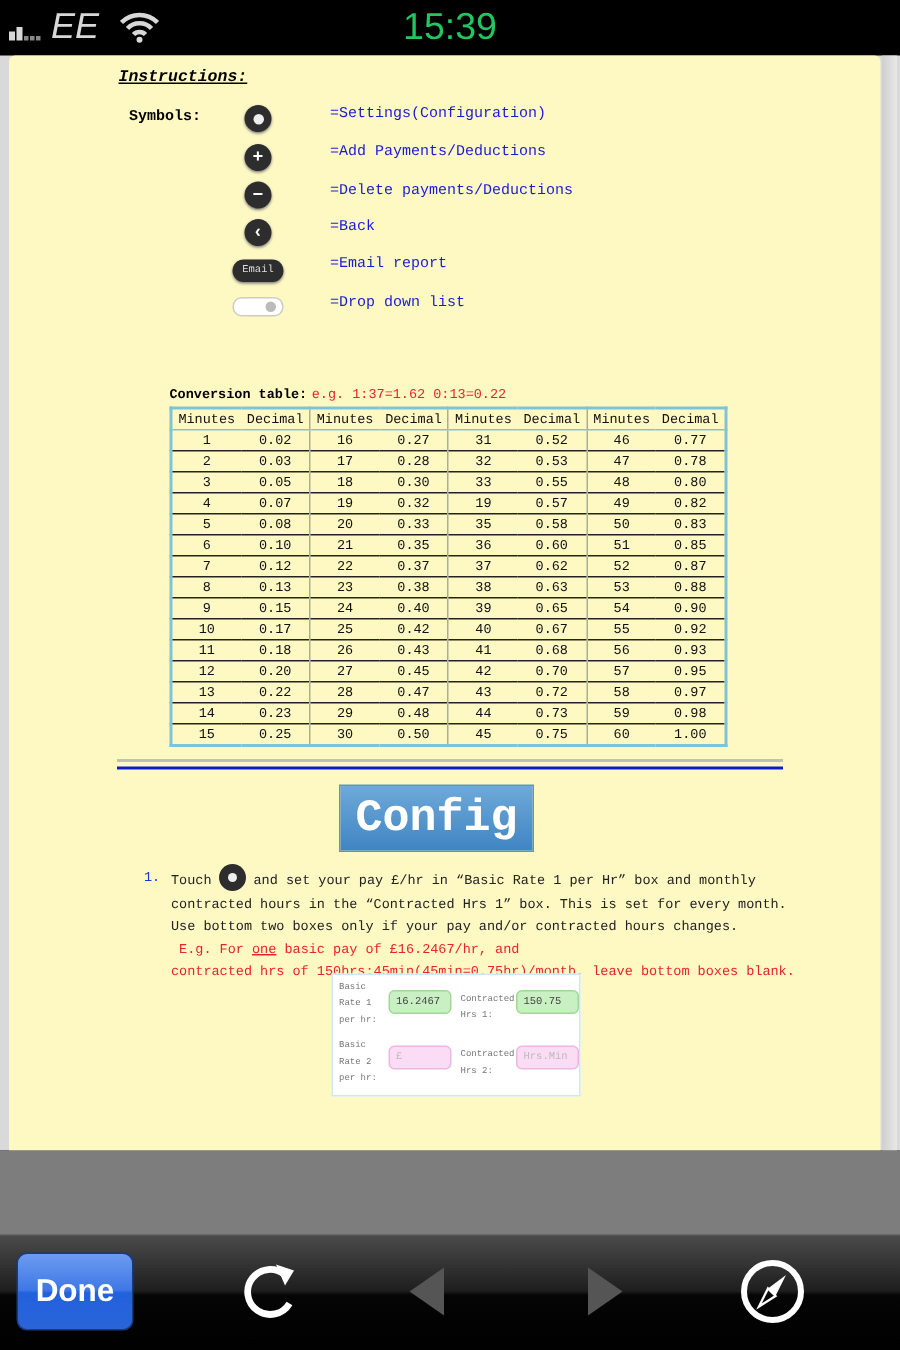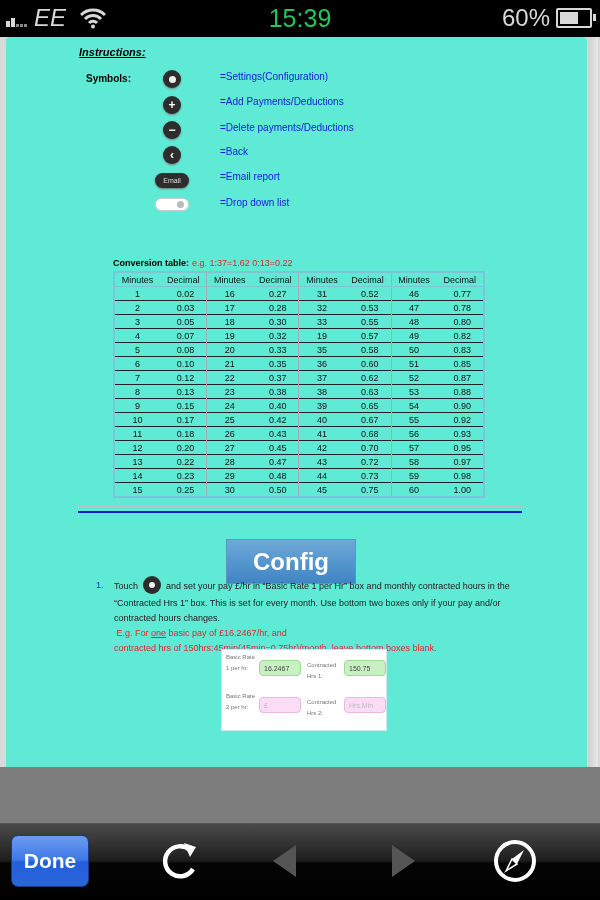--- a/index.html
+++ b/index.html
@@ -10,21 +10,21 @@
   .signal span { display:inline-block; width:4px; background:#d8d8d8; margin-right:1px; }
   .carrier { margin-left:2px; letter-spacing:0px; }
   .wifi { margin-left:14px; width:26px; height:22px; }
   .sb-time { position:absolute; left:0; width:600px; text-align:center; top:4px; font-size:25px; color:#22c55e; }
   .sb-right { position:absolute; right:8px; top:4px; font-size:24px; display:flex; align-items:center; }
   .battery { margin-left:6px; width:32px; height:16px; border:2px solid #d8d8d8; border-radius:2px; position:relative; }
   .battery .fill { position:absolute; left:2px; top:2px; bottom:2px; width:55%; background:#d8d8d8; }
   .battery .nub { position:absolute; right:-6px; top:4px; width:3px; height:7px; background:#d8d8d8; }
 
   .docframe { position:absolute; left:0; top:37px; width:600px; height:730px; background:#d9d9d9; }
-  .page { position:absolute; left:6px; top:0; width:581px; height:730px; background:#5eead4; border-radius:4px 4px 0 0; }
+  .page { position:absolute; left:6px; top:0; width:581px; height:730px; background:#fef9c3; border-radius:4px 4px 0 0;font-family:Liberation Mono, monospace; }
   .scrollbar { position:absolute; right:2px; top:0; width:10px; height:730px; background:linear-gradient(90deg,#cfcfcf,#e8e8e8); }
 
   .instr-title { position:absolute; left:73px; top:9px; font-size:11px; font-style:italic; font-weight:bold; text-decoration:underline; color:#000; }
   .symbols-label { position:absolute; left:80px; top:36px; font-size:10px; font-weight:bold; color:#000; }
   .sym-row { position:absolute; left:148px; height:20px; display:flex; align-items:center; }
   .sym-icon { width:36px; display:flex; justify-content:center; }
   .circ { width:18px; height:18px; border-radius:50%; background:#2d2d2d; box-shadow:0 1px 2px #777; display:flex; align-items:center; justify-content:center; color:#fff; font-weight:bold; font-size:12px; line-height:1; }
   .email-pill { width:34px; height:15px; border-radius:8px; background:#2d2d2d; color:#ddd; font-size:7px; display:flex; align-items:center; justify-content:center; box-shadow:0 1px 2px #777; }
   .dd-pill { width:32px; height:11px; border-radius:6px; border:1px solid #ccc; background:#fff; position:relative; }
   .dd-pill::after { content:""; position:absolute; right:4px; top:2px; width:7px; height:7px; border-radius:50%; background:#bbb; }
@@ -34,21 +34,21 @@
   .conv-eg { color:#e8242b; font-weight:normal; margin-left:3px; }
   table.conv { position:absolute; left:107px; top:234px; width:372px; border-collapse:collapse; border:2px solid #7ec3d9; font-size:9px; color:#111; }
   table.conv th { font-weight:normal; height:13px; padding:0; border-bottom:1px solid #7ec3d9; }
   table.conv td { height:13px; padding:0; text-align:center; border-top:1px solid #222; }
   table.conv .sep { border-left:1px solid #aaa; }
   table.conv td.dec { text-align:right; padding-right:12px; }
 
   .rule-grey { position:absolute; left:72px; top:469px; width:444px; height:2px; background:#bfbfbf; }
   .rule-blue { position:absolute; left:72px; top:474px; width:444px; height:2px; background:#0a1fc9; }
 
-  .config-btn { position:absolute; left:220px; top:486px; width:128px; height:43px; background:linear-gradient(#6ea9d8,#3f85c4); color:#fff; font-size:24px; font-weight:bold; display:flex; align-items:center; justify-content:center; border:1px solid #5a96c8;margin-top:16px; }
+  .config-btn { position:absolute; left:220px; top:486px; width:128px; height:43px; background:linear-gradient(#6ea9d8,#3f85c4); color:#fff; font-size:30px; font-weight:bold; display:flex; align-items:center; justify-content:center; border:1px solid #5a96c8; }
 
   .step { position:absolute; left:90px; top:541px; width:440px; font-size:9px; line-height:15px; color:#222; }
   .step-num { position:absolute; left:0; top:0; color:#2233cc; }
   .step-body { position:absolute; left:18px; top:0; width:420px; }
   .gear-inline { display:inline-block; width:18px; height:18px; border-radius:50%; background:#2d2d2d; vertical-align:middle; margin:0 5px; position:relative; top:-2px; }
   .gear-inline::after { content:""; position:absolute; left:6px; top:6px; width:6px; height:6px; border-radius:50%; background:#eee; }
   .red { color:#e8242b; }
   .u { text-decoration:underline; }
 
   .form-preview { position:absolute; left:215px; top:612px; width:164px; height:80px; border:1px solid #cde8f4; background:#fff; font-size:6px; color:#777; }
@@ -76,27 +76,20 @@
     </span>
     <span class="carrier">EE</span>
     <svg class="wifi" viewBox="0 0 26 22">
       <path d="M1 8 A17 17 0 0 1 25 8" stroke="#d8d8d8" stroke-width="3" fill="none"></path>
       <path d="M5 12 A11 11 0 0 1 21 12" stroke="#d8d8d8" stroke-width="3" fill="none"></path>
       <path d="M9 16 A5.5 5.5 0 0 1 17 16" stroke="#d8d8d8" stroke-width="3" fill="none"></path>
       <circle cx="13" cy="19.5" r="2" fill="#d8d8d8"></circle>
     </svg>
   </div>
   <div class="sb-time">15:39</div>
-  <div class="sb-right">
-    <span>60%</span>
-    <span class="battery">
-        <span class="fill"></span>
-        <span class="nub"></span>
-      </span>
-  </div>
 </div>
 
 <div class="docframe">
   <div class="page">
     <div class="instr-title">Instructions:</div>
     <div class="symbols-label">Symbols:</div>
 
     <div class="sym-row" style="top:32px">
       <span class="sym-icon">
           <span class="circ">

